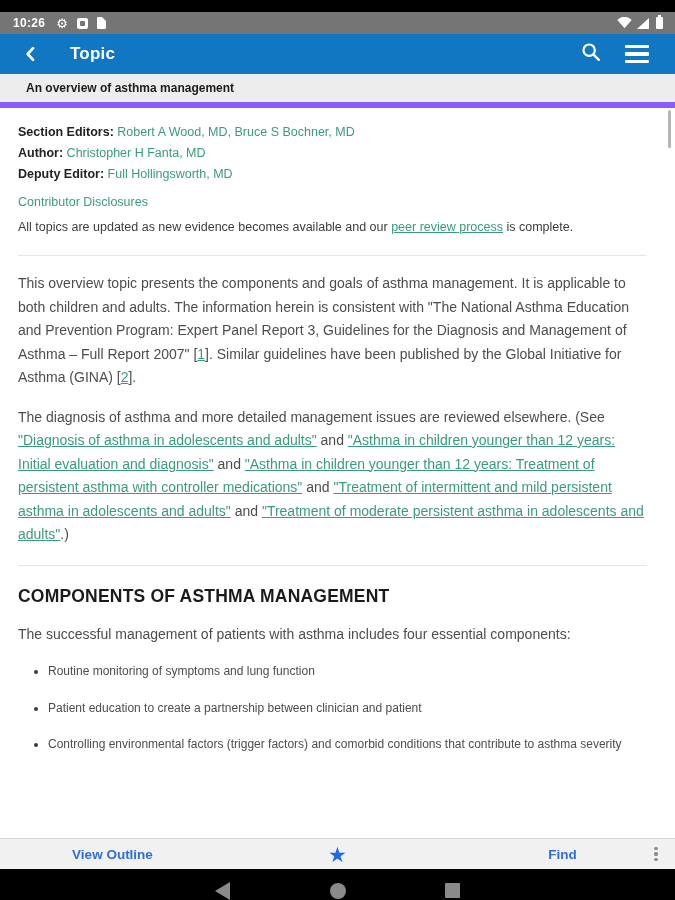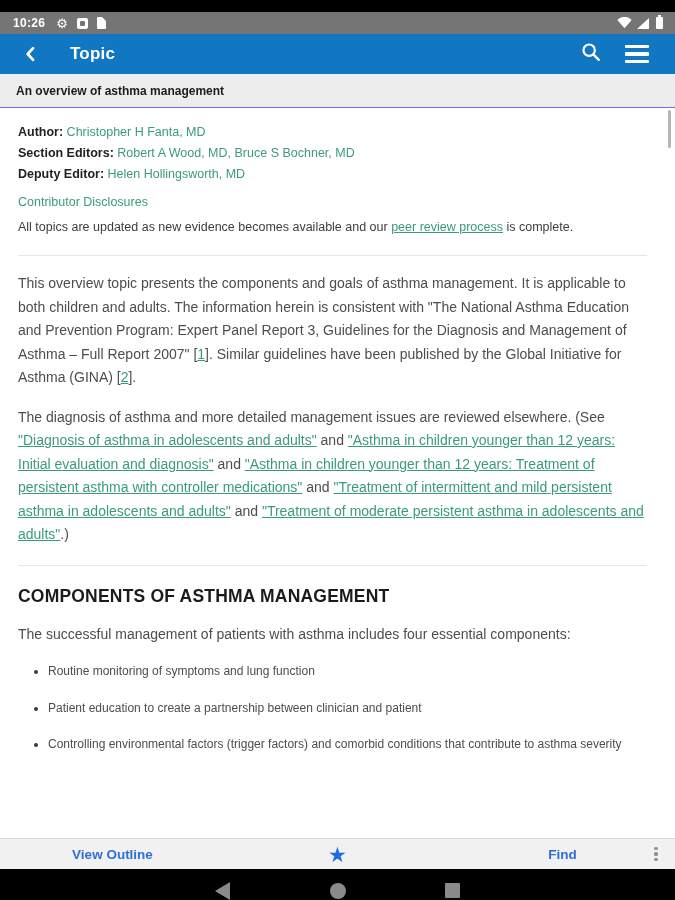--- a/index.html
+++ b/index.html
@@ -27,21 +27,21 @@
   .app-bar { height:40px; background:#1177c2; display:flex; align-items:center; padding:0 20px 0 16px; flex:0 0 auto; }
   .back-btn { width:30px; height:30px; display:flex; align-items:center; justify-content:center; cursor:pointer; }
   .app-title { color:#fff; font-size:17px; font-weight:bold; margin-left:24px; letter-spacing:.2px; }
   .app-bar-spacer { flex:1; }
   .icon-btn { width:36px; height:36px; display:flex; align-items:center; justify-content:center; cursor:pointer; }
   .icon-btn + .icon-btn { margin-left:10px; }
   .hamburger { display:flex; flex-direction:column; gap:4px; }
   .hamburger span { display:block; width:24px; height:3.2px; background:#fff; border-radius:1px; }
 
   
-  .breadcrumb-bar { height:34px; background:#ededed; border-bottom:1px solid #8b5cf6; display:flex; align-items:center; padding:0 16px; flex:0 0 auto; }
+  .breadcrumb-bar { height:34px; background:#ededed; border-bottom:6px solid #8b5cf6; display:flex; align-items:center; padding:0 26px; flex:0 0 auto; }
   .breadcrumb-title { font-size:12px; font-weight:bold; color:#1c1c1c; }
 
   
   .content { position:relative; flex:1 1 auto; background:#fff; padding:14px 28px 0 18px; overflow:hidden; }
   .scroll-thumb { position:absolute; top:2px; right:4px; width:3px; height:38px; background:#b5b5b5; border-radius:2px; }
 
   .byline { font-size:12.5px; line-height:21px; color:#3d3d3d; }
   .byline b { color:#222; }
   .green-link { color:#3a9b7a; text-decoration:none; cursor:pointer; }
   .green-link.u { text-decoration:underline; }
@@ -124,23 +124,23 @@
   </div>
 
   <div class="breadcrumb-bar">
     <span class="breadcrumb-title">An overview of asthma management</span>
   </div>
 
   <div class="content">
     <div class="scroll-thumb"></div>
 
     <div class="byline">
+      <div><b>Section Editors: </b><a class="green-link">Robert A Wood, MD, Bruce S Bochner, MD</a></div>
       <div><b>Author: </b><a class="green-link">Christopher H Fanta, MD</a></div>
-      <div><b>Section Editors: </b><a class="green-link">Robert A Wood, MD, Bruce S Bochner, MD</a></div>
-      <div><b>Deputy Editor: </b><a class="green-link">Helen Hollingsworth, MD</a></div>
+      <div><b>Deputy Editor: </b><a class="green-link">Full Hollingsworth, MD</a></div>
     </div>
 
     <div class="disclosures">
       <a class="green-link">Contributor Disclosures</a>
     </div>
 
     <div class="notice">
       <span>All topics are updated as new evidence becomes available and our </span><a class="green-link u">peer review process</a><span> is complete.</span>
     </div>
 

